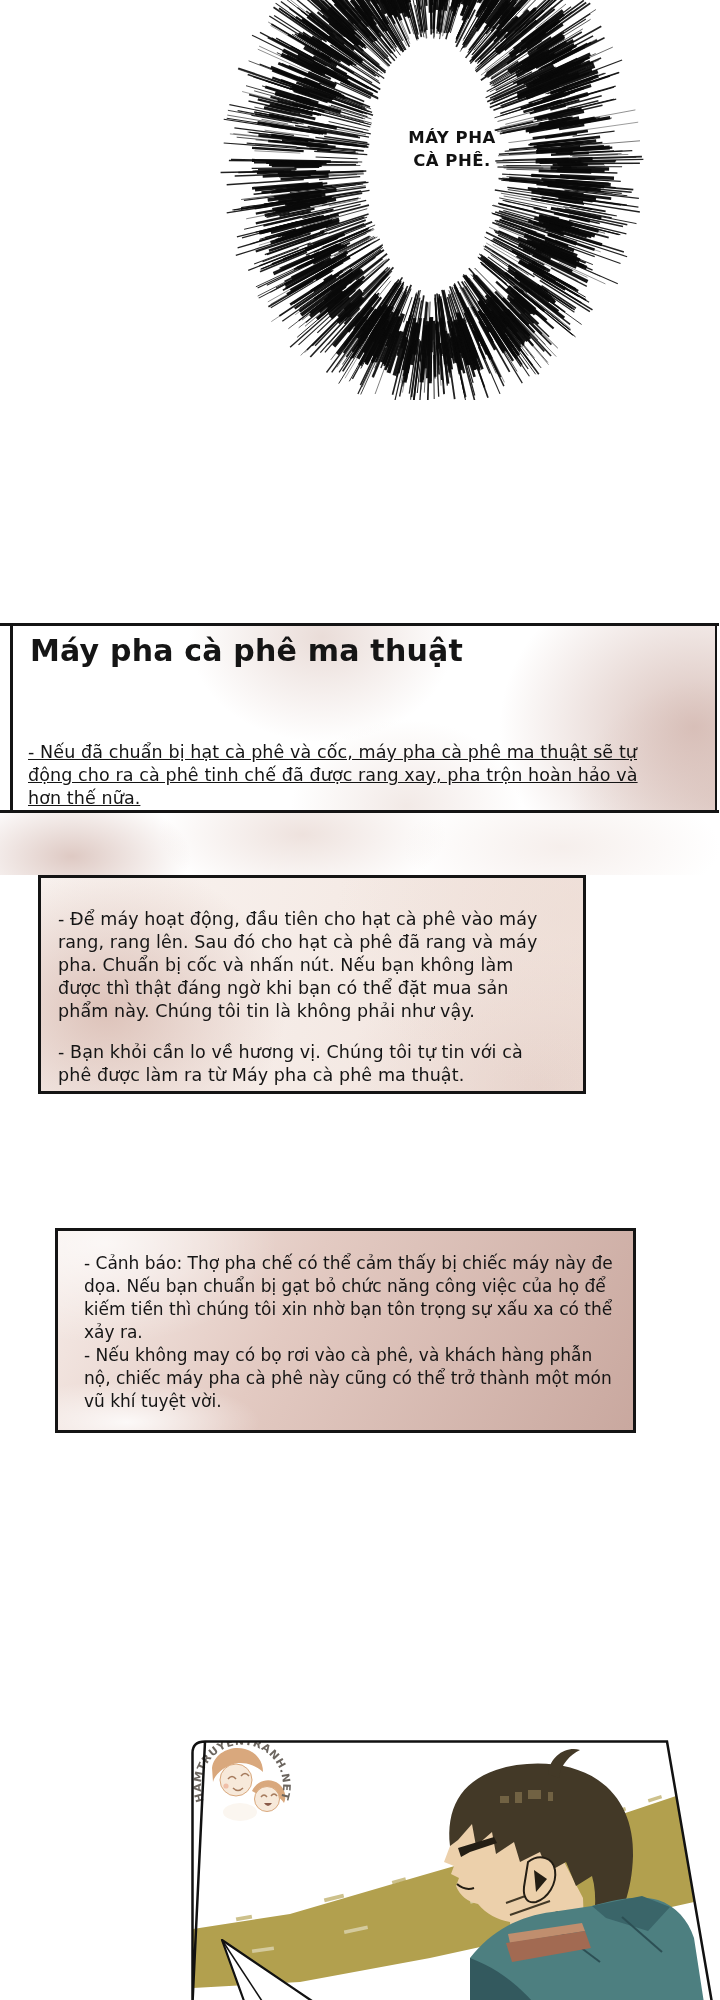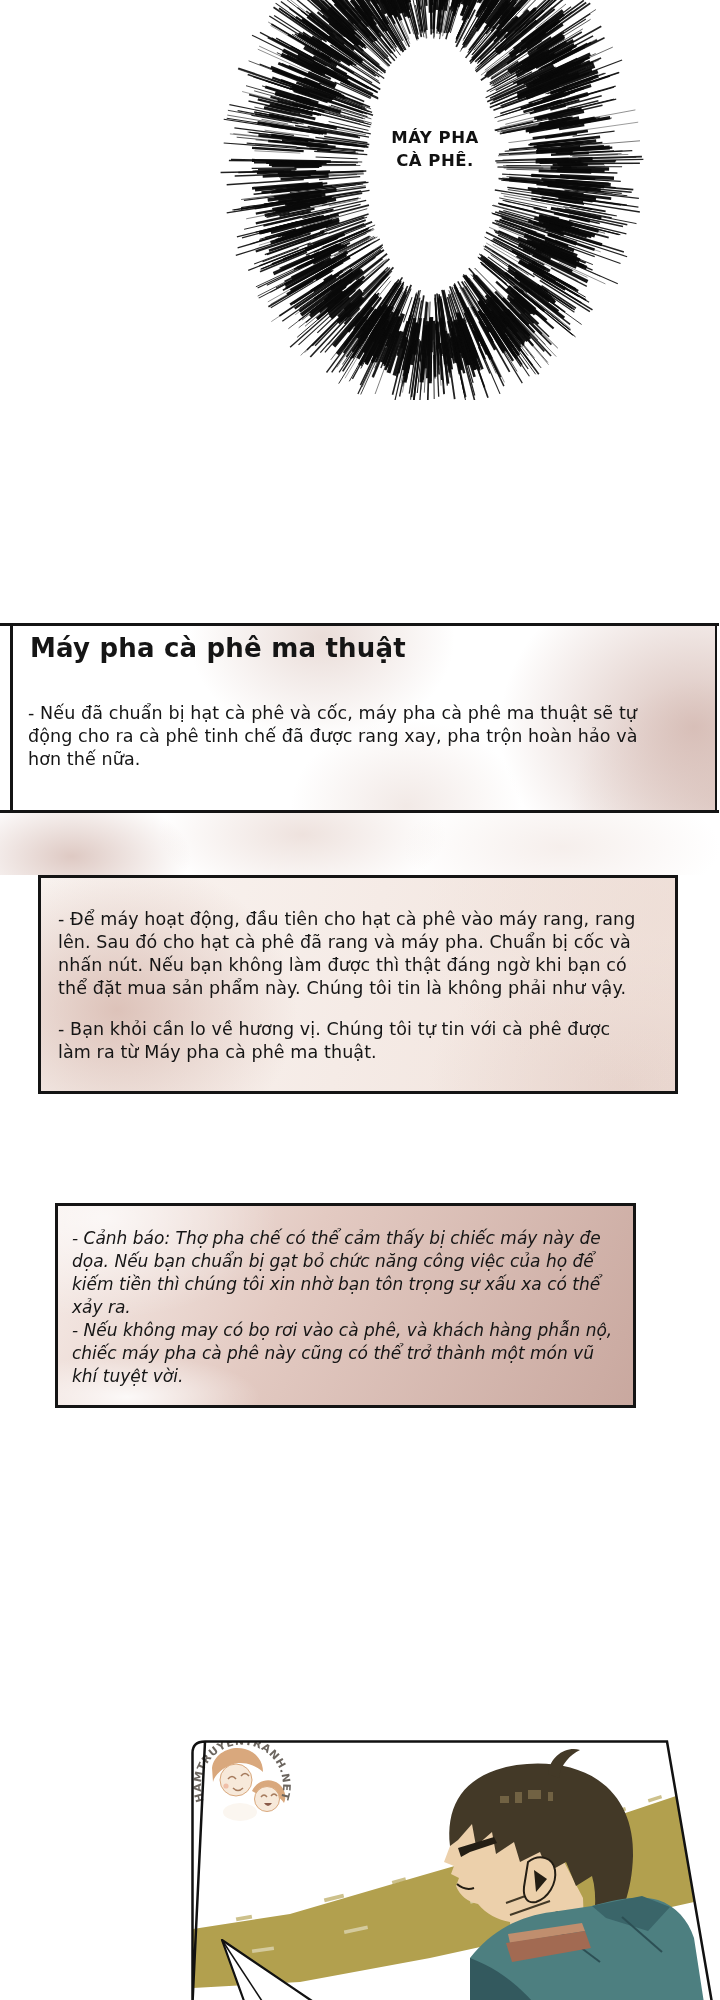--- a/index.html
+++ b/index.html
@@ -4,21 +4,21 @@
 <style>
   html,body{margin:0;padding:0;background:#ffffff;}
   #canvas{
     position:relative;width:720px;height:2000px;margin:0 auto;
     background:#ffffff;overflow:hidden;
     font-family:"DejaVu Sans",sans-serif;color:#151515;
   }
   
   #burst-svg{position:absolute;left:0;top:0;width:720px;height:400px;}
   #burst-text{
-    position:absolute;left:375px;top:126px;width:120px;text-align:center;
+    position:absolute;left:392px;top:126px;width:120px;text-align:center;
     font-size:16.5px;font-weight:bold;line-height:23px;letter-spacing:.5px;color:#111;
   }
   
   .rule{position:absolute;background:#141414;}
   #panel1-bg{
     position:absolute;left:13px;top:626px;width:702px;height:184px;
     background:
       radial-gradient(190px 150px at 44% 6%,  rgba(216,192,184,.55), transparent 70%),
       radial-gradient(270px 230px at 97% 55%, rgba(208,178,170,.80), transparent 72%),
       radial-gradient(210px 170px at 101% 95%,rgba(214,188,180,.55), transparent 72%),
@@ -26,44 +26,43 @@
       #ffffff;
   }
   #gap-bg{
     position:absolute;left:0;top:813px;width:720px;height:62px;
     background:
       radial-gradient(170px 90px at 10% 70%, rgba(211,183,175,.75), transparent 70%),
       radial-gradient(200px 90px at 42% 35%, rgba(224,202,194,.55), transparent 72%),
       radial-gradient(220px 90px at 78% 55%, rgba(232,214,207,.40), transparent 72%),
       #ffffff;
   }
-  #manual-title{position:absolute;left:30px;top:633px;font-size:26px;font-weight:bold;letter-spacing:.2px;}
+  #manual-title{position:absolute;left:30px;top:633px;font-size:30px;font-weight:bold;letter-spacing:.2px;}
   .bodytext{font-size:17.5px;line-height:23px;letter-spacing:.1px;}
   #manual-p1{position:absolute;left:28px;top:695px;width:660px;}
-  #manual-p2{position:absolute;left:28px;top:702px;width:648px;}
+  #manual-p2{position:absolute;left:28px;top:741px;width:648px;text-decoration:underline;}
   
   #instruction-box{
-    position:absolute;left:38px;top:875px;width:640px;height:219px;box-sizing:border-box;
+    position:absolute;left:38px;top:875px;width:548px;height:219px;box-sizing:border-box;
     border:3px solid #141414;padding:30px 28px 16px 17px;
     background:
       radial-gradient(250px 210px at 12% 62%, rgba(216,186,176,.85), transparent 72%),
       radial-gradient(300px 240px at 96% 18%, rgba(236,219,211,.55), transparent 75%),
       radial-gradient(260px 200px at 92% 98%, rgba(225,202,194,.60), transparent 75%),
       linear-gradient(105deg,#faf5f2 0%,#f0e1da 100%);
   }
   #instruction-box .para+.para{margin-top:18px;}
   
   #warning-box{
-    position:absolute;left:55px;top:1203px;width:581px;height:205px;box-sizing:border-box;
-    border:3px solid #141414;padding:21px 20px 0 14px;
+    position:absolute;left:55px;top:1228px;width:581px;height:205px;box-sizing:border-box;
+    border:3px solid #141414;padding:21px 20px 0 26px;
     background:
       radial-gradient(190px 60px at 12% 96%, rgba(255,255,255,.85), transparent 70%),
       radial-gradient(240px 140px at 8% 6%,  rgba(255,255,255,.70), transparent 72%),
       linear-gradient(118deg,#f6ece8 0%,#e3cac2 40%,#c9a89f 100%);
-    font-style: italic;
   }
   #warning-box .para{font-size:17px;line-height:23px;}
   #warning-box .para+.para{}
   
   #comic-svg{position:absolute;left:0;top:1739px;width:720px;height:261px;}
 </style>
 </head>
 <body>
 
 <div id="canvas">

